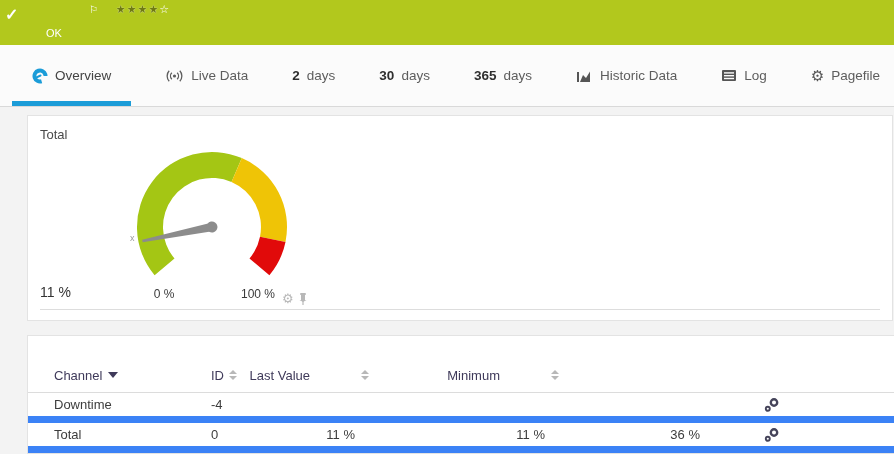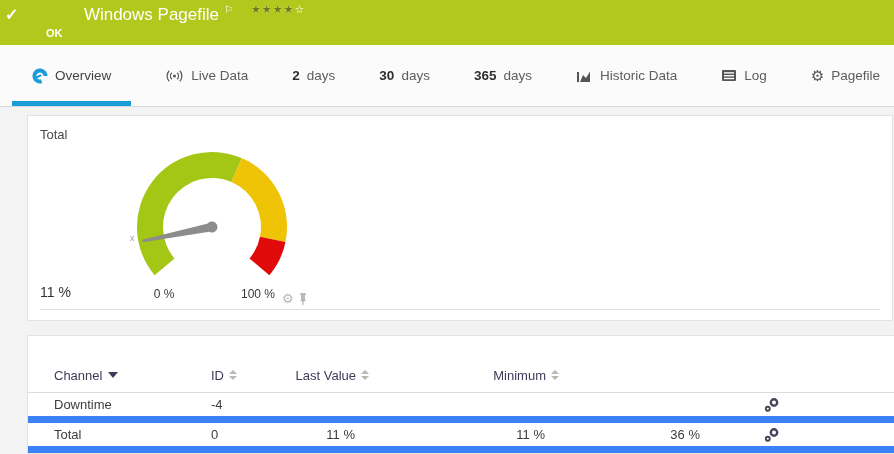--- a/index.html
+++ b/index.html
@@ -12,21 +12,21 @@
   #header { position:absolute; left:0; top:0; width:894px; height:45px; background:#b2c81d; color:#fff; }
   #header .check { position:absolute; left:5px; top:5px; font-size:16px; font-weight:bold; }
   #header .titlebox { position:absolute; left:24px; top:5px; display:flex; align-items:flex-start; }
   #header .prefix { font-style:italic; font-size:17px; margin-right:6px;margin-top:48px; }
   #header .title { font-size:17px; }
   #header .flag { font-size:10px; margin:0 4px 0 5px; position:relative; top:-1px; }
   #header .stars { display:flex; margin-left:14px; position:relative; top:-2px; letter-spacing:1px; }
   #header .star { font-size:11px; }
   #header .star.filled { color:#6f7b10; text-shadow:0 0 1px #ffffff; }
   #header .star.empty  { color:#ffffff; }
-  #header .ok { position:absolute; left:46px; top:27px; font-size:11px; font-weight:bold; }
+  #header .ok { position:absolute; left:46px; top:27px; font-size:11px; font-weight:normal; }
   
   #tabbar {
     position:absolute; left:0; top:45px; width:894px; height:62px;
     background:#fbfbfb; border-bottom:1px solid #d9d9d9;
     display:flex; align-items:stretch; padding-left:22px;
   }
   .tab {
     position:relative; display:flex; align-items:center; gap:7px;
     font-size:13.5px; color:#5d5d5d; cursor:pointer; white-space:nowrap;
     margin-right:44px;
@@ -50,41 +50,40 @@
   
   #panel2 { left:27px; top:335px; width:890px; height:119px; overflow:hidden; }
   .trow {
     display:grid; grid-template-columns:157px 88px 70px 190px 155px 1fr;
     padding-left:26px; align-items:center;
   }
   .thead { height:57px; padding-top:22px; border-bottom:1px solid #dcdcdc;
            font-size:13px; color:#3f3a5a; }
   .tdata { height:30px; border-bottom:7px solid #3b82f6; font-size:13px; color:#3c3c3c; }
   .cell { display:flex; align-items:center; }
-  .cell.r { justify-content:flex-end; white-space:nowrap; }
+  .cell.r { justify-content:flex-end; white-space:nowrap;gap:46px; }
   .cell.val { justify-content:flex-end; padding-right:14px; white-space:nowrap; }
   .sorticons { display:inline-flex; flex-direction:column; margin-left:5px; gap:2px; }
   .sorticons i { display:block; width:0; height:0; border-left:4px solid transparent; border-right:4px solid transparent; }
   .sorticons .up { border-bottom:4px solid #b8b8b8; }
   .sorticons .dn { border-top:4px solid #b8b8b8; }
   .sortdown { display:inline-block; width:0; height:0; margin-left:6px;
               border-left:5px solid transparent; border-right:5px solid transparent; border-top:6px solid #3f3a5a; }
   .gearcell { padding-left:50px; }
   .chgear { cursor:pointer; }
 </style>
 </head>
 <body>
 
 <div id="app">
 
   <div id="header">
     <span class="check">✓</span>
     <div class="titlebox">
       <span class="prefix">Sensor</span>
-      <span class="title">Windows Pagefile</span>
       <span class="flag">⚐</span>
       <span class="stars">
           <span class="star filled">★</span>
           <span class="star filled">★</span>
           <span class="star filled">★</span>
           <span class="star filled">★</span>
           <span class="star empty">☆</span>
         </span>
     </div>
     <span class="ok">OK</span>

